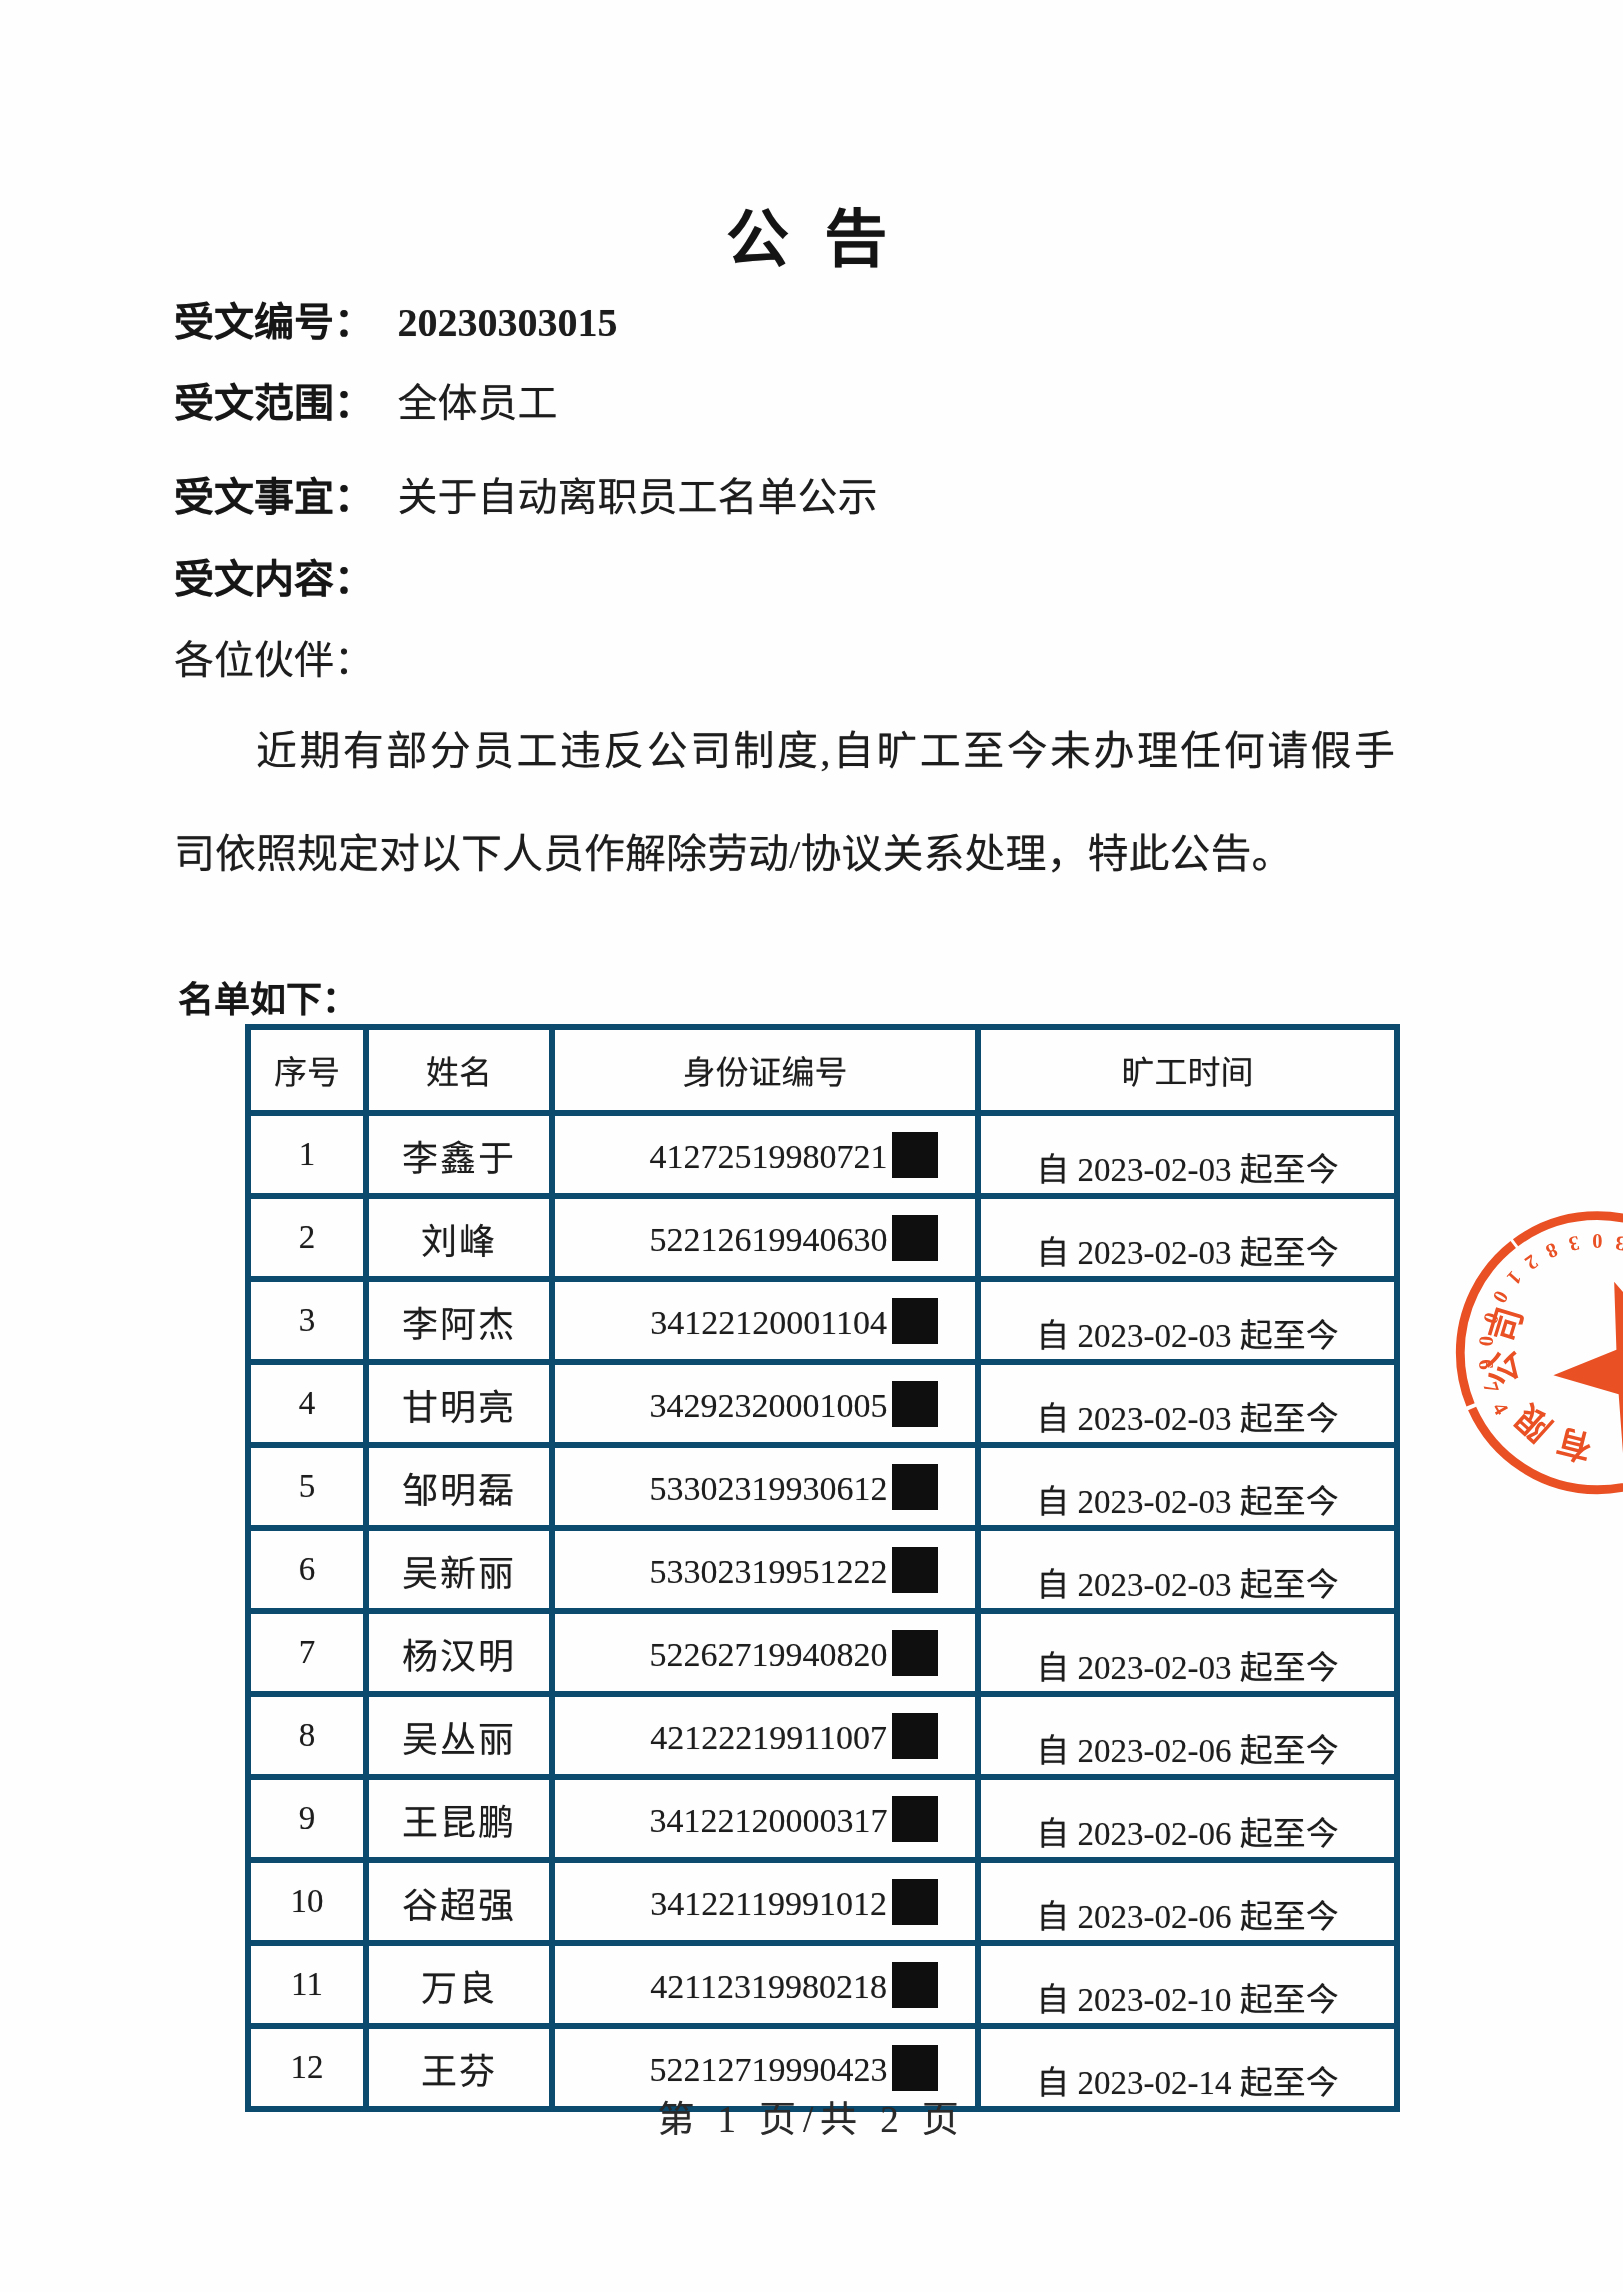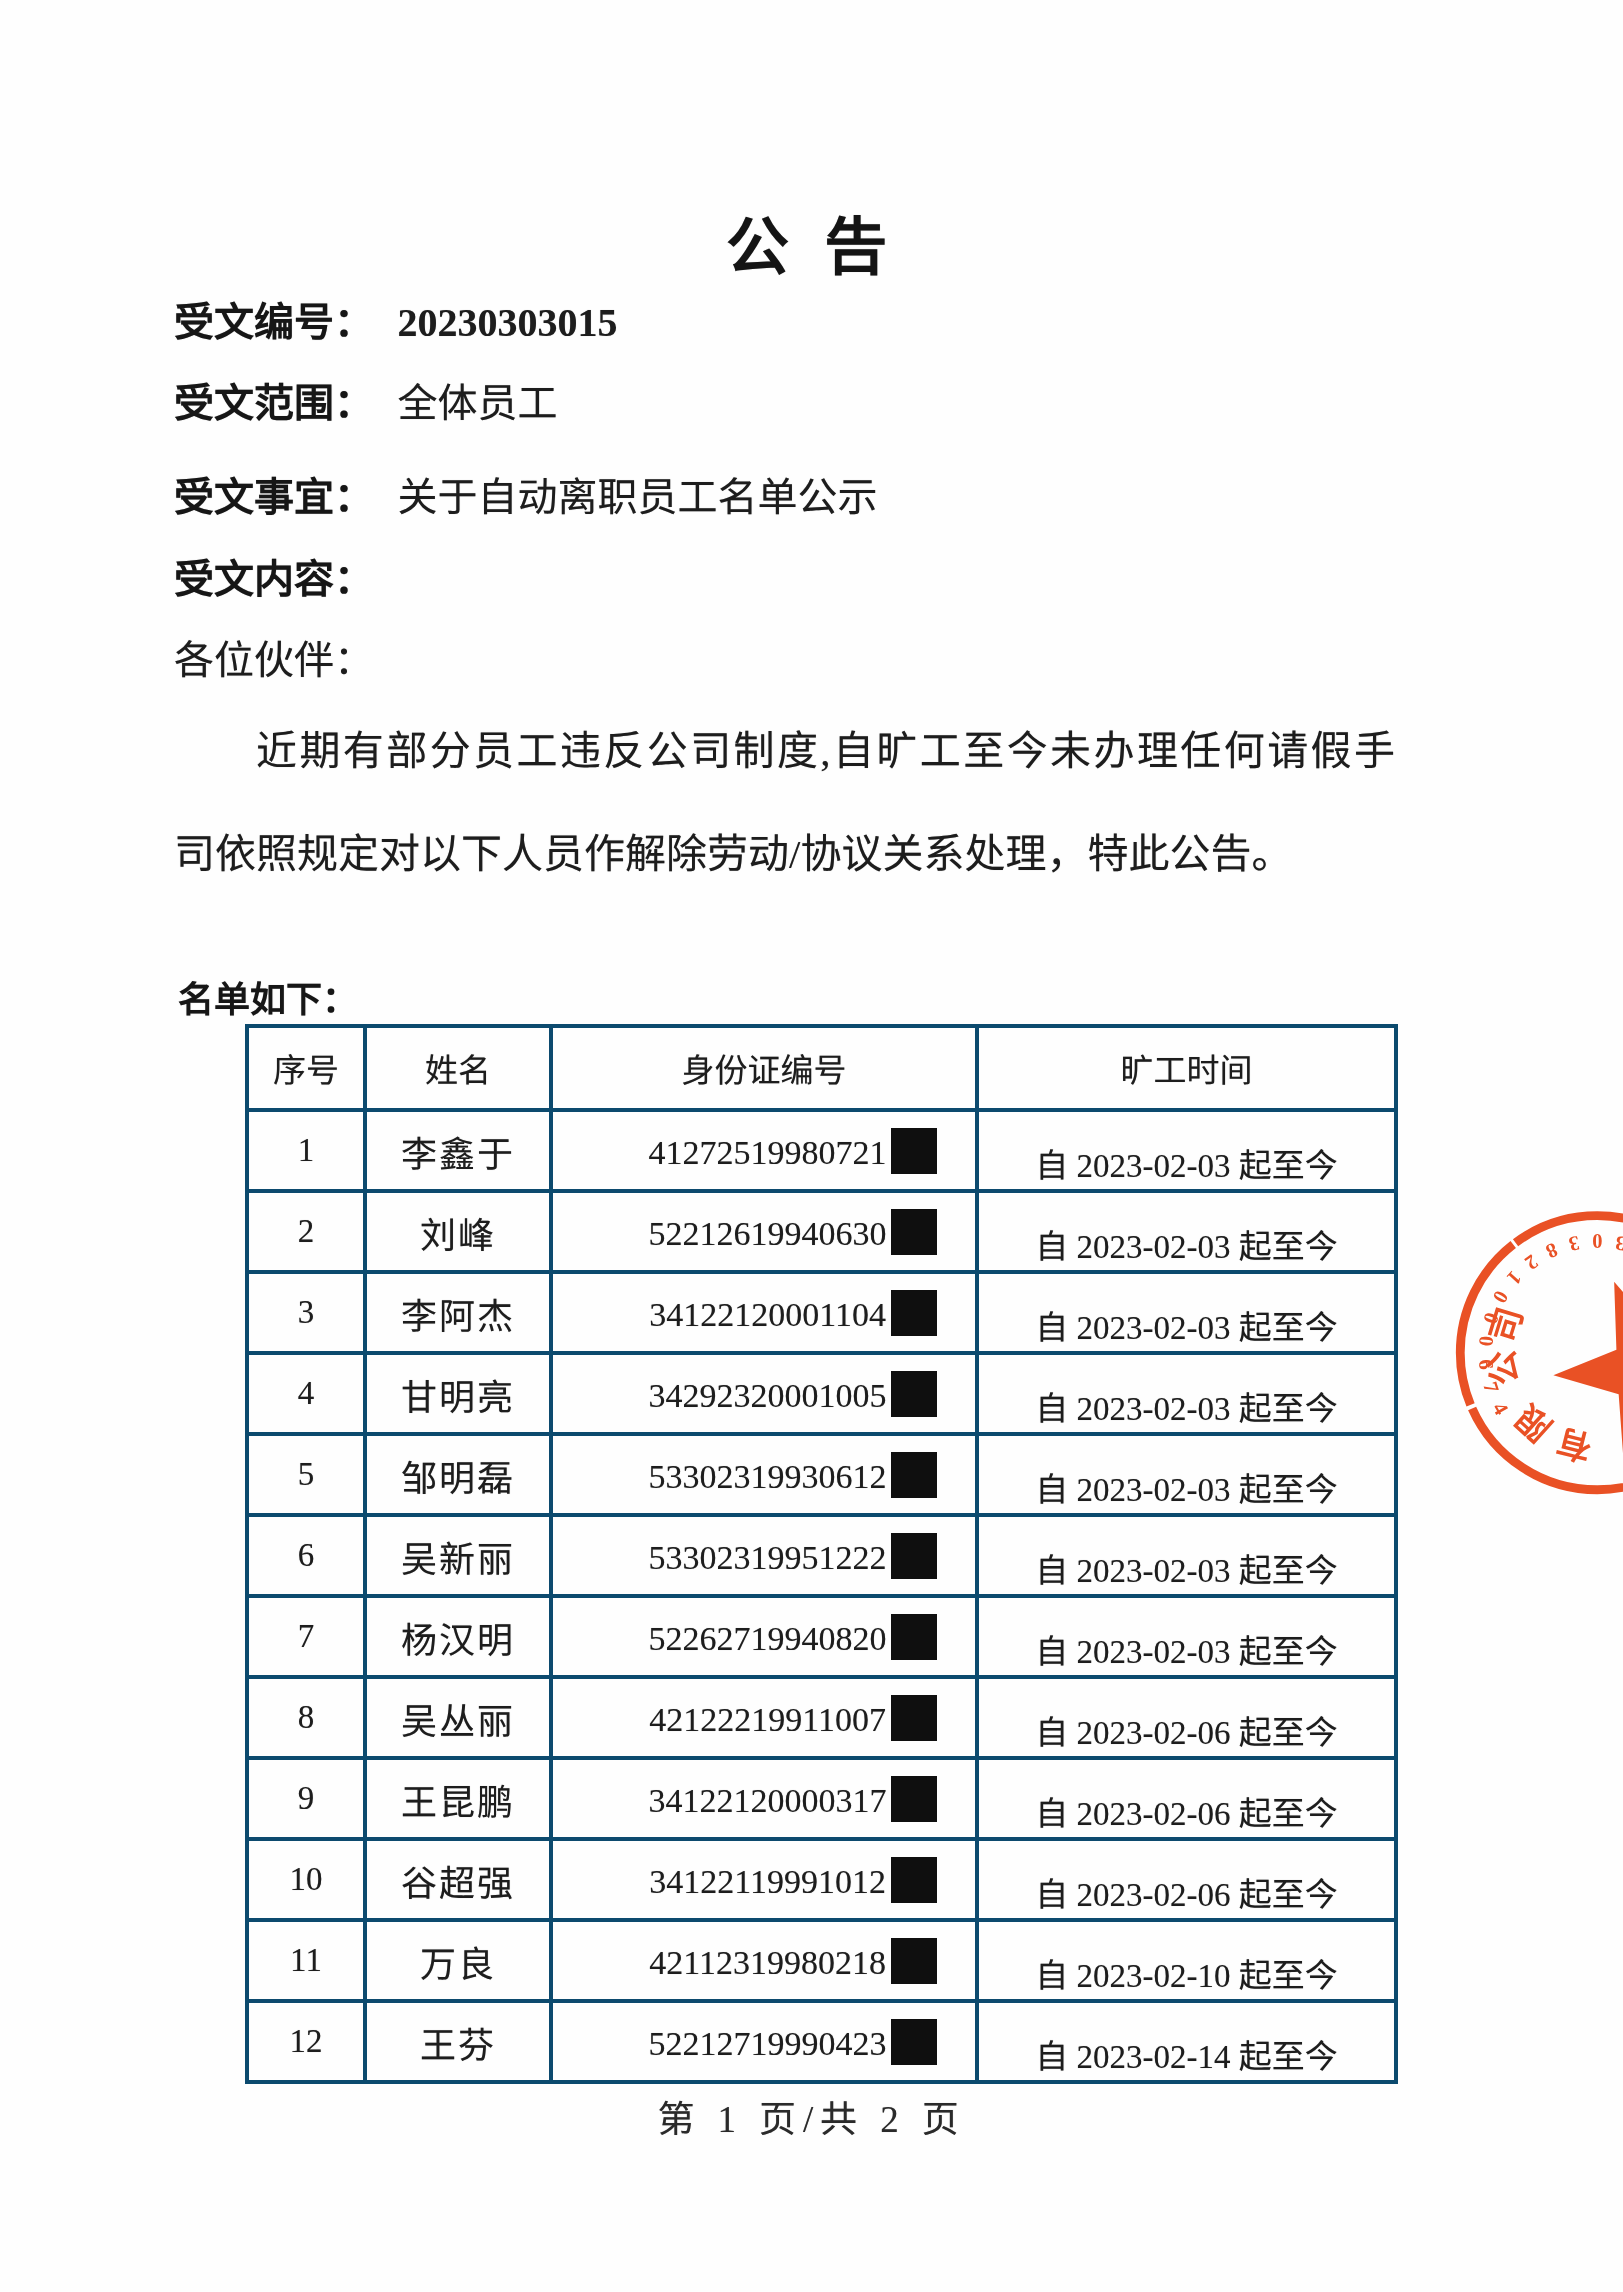--- a/index.html
+++ b/index.html
@@ -4,40 +4,40 @@
 <style>
   html,body { margin:0; padding:0; background:#888; }
   .page {
     position:relative; width:1623px; height:2293px;
     background:#fefefe; overflow:hidden;
     font-family:"Liberation Serif","DejaVu Serif",serif;
     color:#1d1d1d;
     text-shadow:0 0 0.7px rgba(25,25,25,0.45);
   }
   .title {
-    position:absolute; top:196px; left:0; width:100%;
+    position:absolute; top:188px; left:0; width:100%;
     text-align:center; font-size:63px; font-weight:bold;
     letter-spacing:9.8px; color:#141414;
   }
   .meta-line { position:absolute; left:174px; font-size:40px; white-space:nowrap; }
   .meta-line .lbl { font-weight:bold; color:#161616; }
   .meta-line .val { margin-left:23.5px; }
   .meta-line .val.bold { font-weight:bold; }
   .m0 { top:290px; } .m1 { top:371px; } .m2 { top:465px; } .m3 { top:547px; }
   .salutation { position:absolute; left:174px; top:628px; font-size:40px; }
   .body-para { position:absolute; left:174px; top:700px; width:1221px; font-size:41px; }
   .body-para .line { height:103px; line-height:103px; text-align:justify; text-align-last:justify; }
   .body-para .line.indent { padding-left:82px; }
   .body-para .line.last { text-align-last:left; }
   .list-intro { position:absolute; left:178px; top:970px; font-size:36px; font-weight:bold; color:#161616; }
   table.roster {
     position:absolute; left:245px; top:1024px; width:1149px;
     border-collapse:collapse; table-layout:fixed;
   }
-  .roster th, .roster td { border:4px solid #0c4a6e; overflow:hidden; }
+  .roster th, .roster td { border:6px solid #0c4a6e; overflow:hidden; }
   .roster th { height:78px; font-size:33px; font-weight:normal; text-align:center; }
   .roster td { height:74px; }
   .roster td.no   { font-size:33px; text-align:center; }
   .roster td.name { font-size:36px; text-align:center; letter-spacing:2px; }
   .roster td.id   { font-size:34px; text-align:center; padding-left:59px; white-space:nowrap; }
   .roster td.date { font-size:33px; text-align:center; vertical-align:bottom; padding-bottom:2px; white-space:nowrap; }
   .redact {
     display:inline-block; width:46px; height:46px;
     background:#0f0f0f; vertical-align:-9.8px; margin-left:4.9px;
     text-shadow:none;

